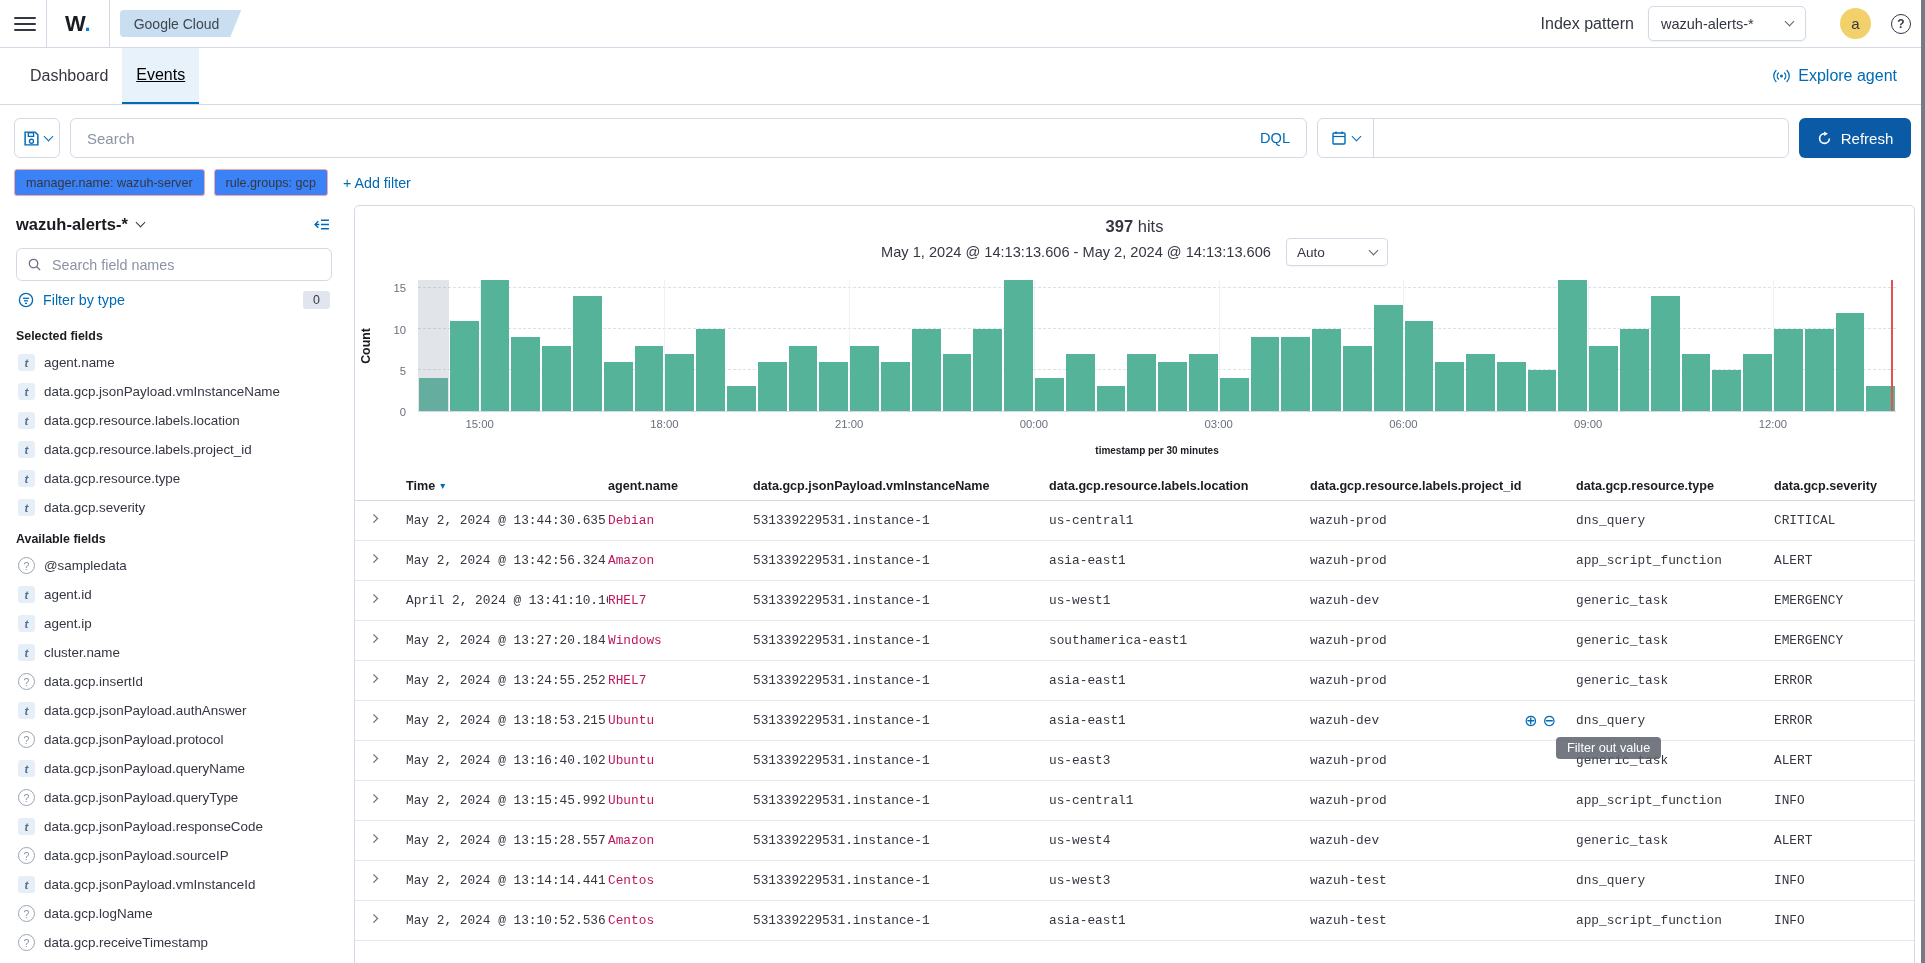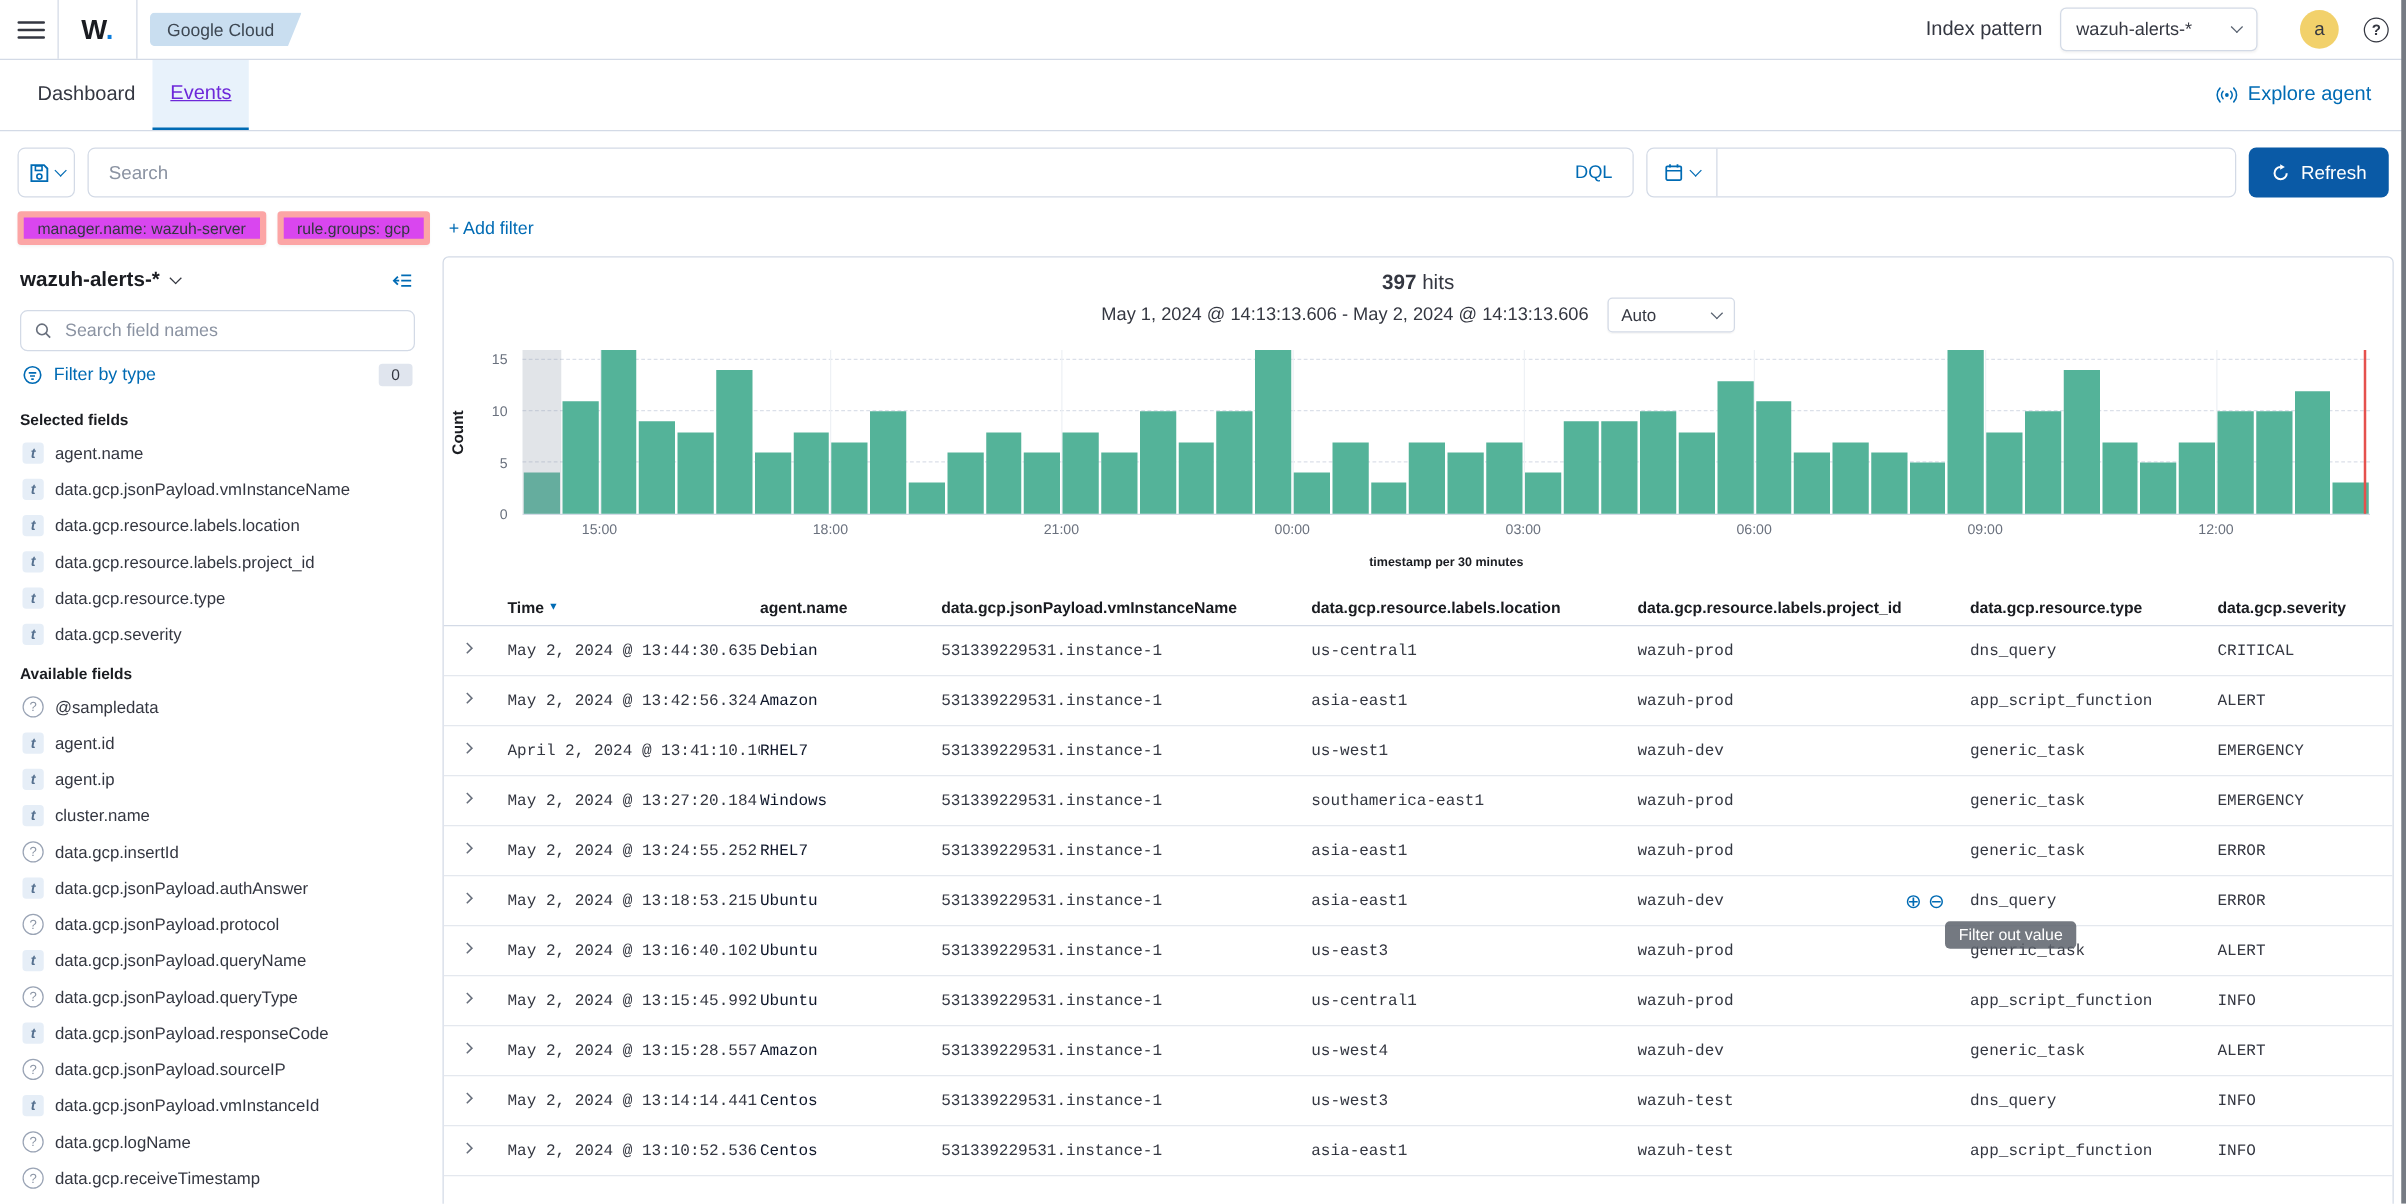--- a/index.html
+++ b/index.html
@@ -29,21 +29,21 @@
            transform:rotate(45deg); margin-top:-4px; flex:none; }
   .ip-select .cdown { margin-left:auto; }
   .avatar { width:31px; height:31px; border-radius:50%; background:#f2d16b; color:#343741; font-size:15px;
             display:flex; align-items:center; justify-content:center; margin:0 10px; }
   .help-btn { width:20px; height:20px; border-radius:50%; border:1.6px solid #343741; background:none; color:#343741;
               font-size:12px; font-weight:700; display:flex; align-items:center; justify-content:center; padding:0; }
 
   
   .tabbar { height:57px; border-bottom:1px solid #d3dae6; display:flex; align-items:stretch; padding:0 16px; position:relative; }
   .tab { display:flex; align-items:center; padding:0 14px; font-size:16px; background:none; border:none; color:#343741; }
-  .tab.active { background:#e8f2fb; color:#6d28d9; border-bottom:2px solid #006BB4; text-decoration:underline; }
+  .tab.active { background:#e8f2fb; color:#000000; border-bottom:2px solid #006BB4; text-decoration:underline; }
   .explore { position:absolute; right:22px; top:0; bottom:0; display:flex; align-items:center; gap:7px;
              color:#006BB4; font-size:16px; background:none; border:none; }
 
   
   .searchrow { display:flex; gap:10px; margin:13px 14px 0; height:40px; }
   .save-btn { width:46px; border:1px solid #d3dae6; border-radius:6px; background:#fff;
               display:flex; align-items:center; justify-content:center; gap:5px; }
   .search-box { flex:1; border:1px solid #d3dae6; border-radius:6px; background:#fff;
                 display:flex; align-items:center; padding:0 14px; gap:10px; }
   .search-box input { flex:1; border:none; outline:none; font-size:15px; color:#343741; background:transparent; }
@@ -52,21 +52,21 @@
   .date-group { display:flex; border:1px solid #d3dae6; border-radius:6px; background:#fff; width:472px; }
   .cal-btn { width:56px; border:none; border-right:1px solid #d3dae6; background:none;
              display:flex; align-items:center; justify-content:center; gap:6px; }
   .time-display { flex:1; display:flex; align-items:center; padding:0 13px; font-size:14.7px; }
   .show-dates { color:#006BB4; font-size:14.7px; margin-left:auto; background:none; border:none; padding:0; }
   .refresh-btn { width:112px; background:#0a5aa6; border:none; border-radius:6px; color:#fff; font-size:15px;
                  display:flex; align-items:center; justify-content:center; gap:9px; }
 
   
   .filterrow { display:flex; gap:9px; align-items:center; margin:11px 14px 9px; }
-  .pill { border:5px solid #fca5a5; border-radius:3px; background:#d946ef; height:27px; display:flex; align-items:center;
+  .pill { border:1px solid #fca5a5; border-radius:3px; background:#3b82f6; height:27px; display:flex; align-items:center;
           padding:0 11px; font-size:12.6px; box-shadow:0 1px 2px rgba(0,0,0,.04); }
   .add-filter { color:#006BB4; font-size:14.3px; background:none; border:none; padding:0 6px; }
 
   
   .content { display:flex; gap:14px; align-items:flex-start; padding-right:10px; }
 
   .sidebar { width:340px; flex:none; padding:9px 8px 0 16px; }
   .sb-head { display:flex; align-items:center; gap:9px; }
   .sb-title { font-size:16.5px; font-weight:700; color:#1a1c21; }
   .sb-head .cdown { border-color:#343741; }
@@ -115,21 +115,21 @@
 
   
   .dtable { margin-top:15px; }
   .thead, .trow { display:grid; grid-template-columns:38px 202px 145px 296px 261px 266px 198px auto; padding-left:13px; align-items:center; }
   .thead { height:30px; border-bottom:1px solid #d3dae6; }
   .th { font-size:12.6px; font-weight:700; color:#1a1c21; display:flex; align-items:center; gap:5px; }
   .sort { color:#006BB4; font-size:10px; font-family:"DejaVu Sans", sans-serif; }
   .trow { height:40px; border-bottom:1px solid #e4e8ee; font-family:"Liberation Mono", monospace; font-size:12.8px; color:#343741; }
   .cell { white-space:nowrap; overflow:hidden; }
   .expand-btn { background:none; border:none; padding:0 0 0 2px; line-height:0; }
-  .agent-link { color:#0f172a; text-decoration:none; }
+  .agent-link { color:#be185d; text-decoration:none; }
   .c-type { position:relative; overflow:visible; }
   .facts { position:absolute; left:-52px; top:50%; transform:translateY(-50%); display:flex; gap:5px; }
   .fact-btn { color:#006BB4; font-size:16px; background:none; border:none; padding:0; line-height:1;
               font-family:"DejaVu Sans", sans-serif; }
   .tooltip { position:absolute; left:-64px; top:24px; background:rgba(92,98,107,.85); color:#fff;
              font-family:"Liberation Sans", sans-serif; font-size:12.7px; padding:4px 11px; border-radius:4px;
              white-space:nowrap; z-index:5;margin-left:44px; }
 
   .scroll-strip { position:absolute; right:0; top:0; width:4px; height:100%; background:#767b83; }
   svg { display:block; }

